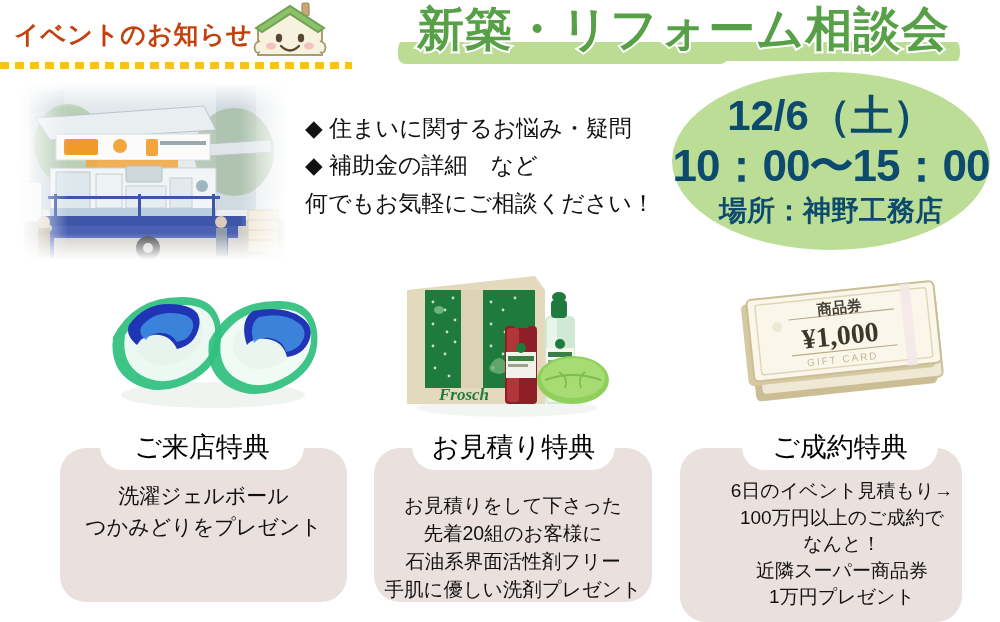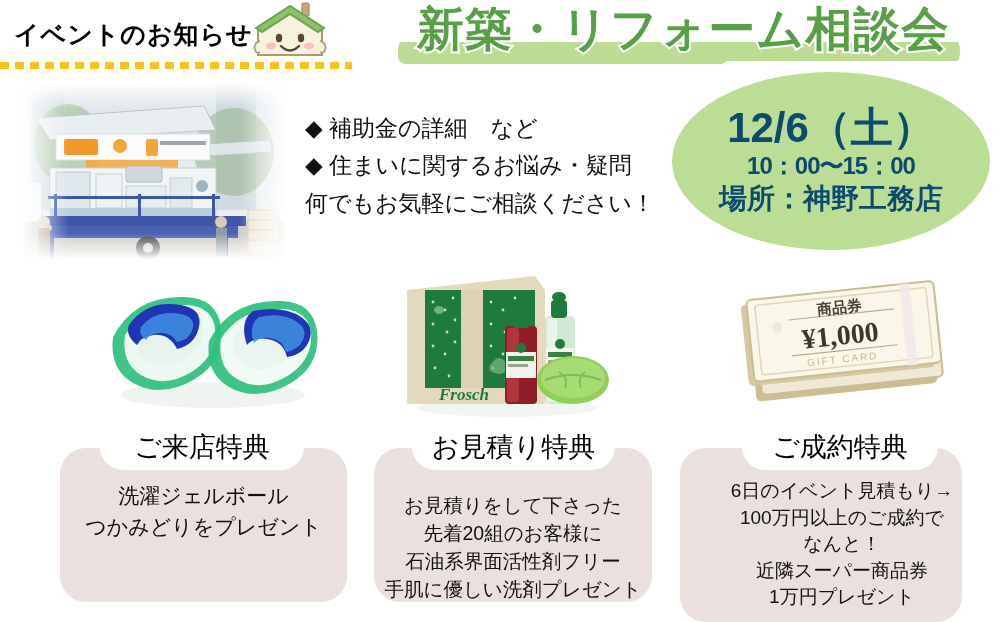--- a/index.html
+++ b/index.html
@@ -8,21 +8,21 @@
     background:#ffffff;
     font-family:"Liberation Sans","DejaVu Sans",sans-serif;
     position:relative;
     overflow:hidden;
   }
   .stage { position:absolute; left:0; top:0; width:1000px; height:622px; }
 
   
   .event-label {
     position:absolute; left:14px; top:18px;
-    font-size:25px; font-weight:700; color:#000000;
+    font-size:25px; font-weight:700; color:#c2410c;
     letter-spacing:1px; white-space:nowrap;
   }
   .dash-rule {
     position:absolute; left:0px; top:62px; width:352px; height:7px;
     background:repeating-linear-gradient(to right,#fcc11e 0 9px,rgba(0,0,0,0) 9px 15px);
   }
   .mascot { position:absolute; left:252px; top:1px; width:76px; height:62px; }
 
   
   .title-swoosh {
@@ -42,21 +42,21 @@
 
   
   .date-ellipse {
     position:absolute; left:672px; top:72px; width:318px; height:178px;
     background:#bbdd95; border-radius:50%;
     display:flex; flex-direction:column; align-items:center;
     justify-content:center; text-align:center;
     color:#0c4a6e;
   }
   .date-line1 { font-size:42px; font-weight:700; line-height:1.05; letter-spacing:0px; }
-  .date-line2 { font-size:24px; font-weight:700; line-height:1.25; letter-spacing:-1px; }
+  .date-line2 { font-size:44px; font-weight:700; line-height:1.25; letter-spacing:-1px; }
   .date-line3 { font-size:28px; font-weight:700; line-height:1.25; }
 
   
   .truck { position:absolute; left:20px; top:82px; width:268px; height:178px; }
 
   
   .bullets {
     position:absolute; left:305px; top:110px; width:350px;
     font-size:23px; color:#111111; line-height:1.62;
     white-space:nowrap;
@@ -188,22 +188,22 @@
     <g stroke="#d6cbb4">
         <line x1="228" y1="138" x2="258" y2="138"></line>
         <line x1="228" y1="148" x2="258" y2="148"></line>
         <line x1="228" y1="158" x2="258" y2="158"></line>
       </g>
     <rect width="268" height="178" fill="url(#fade)"></rect>
     <rect width="268" height="178" fill="url(#fadeV)"></rect>
   </svg>
 
   <div class="bullets">
+    <span class="b-row">◆ 住まいに関するお悩み・疑問</span>
     <span class="b-row">◆ 補助金の詳細　など</span>
-    <span class="b-row">◆ 住まいに関するお悩み・疑問</span>
     <span class="b-row">何でもお気軽にご相談ください！</span>
   </div>
 
   <div class="date-ellipse">
     <div class="date-line1">12/6（土）</div>
     <div class="date-line2">10：00〜15：00</div>
     <div class="date-line3">場所：神野工務店</div>
   </div>
 
   <svg class="prod prod-pods" viewBox="0 0 240 140">

